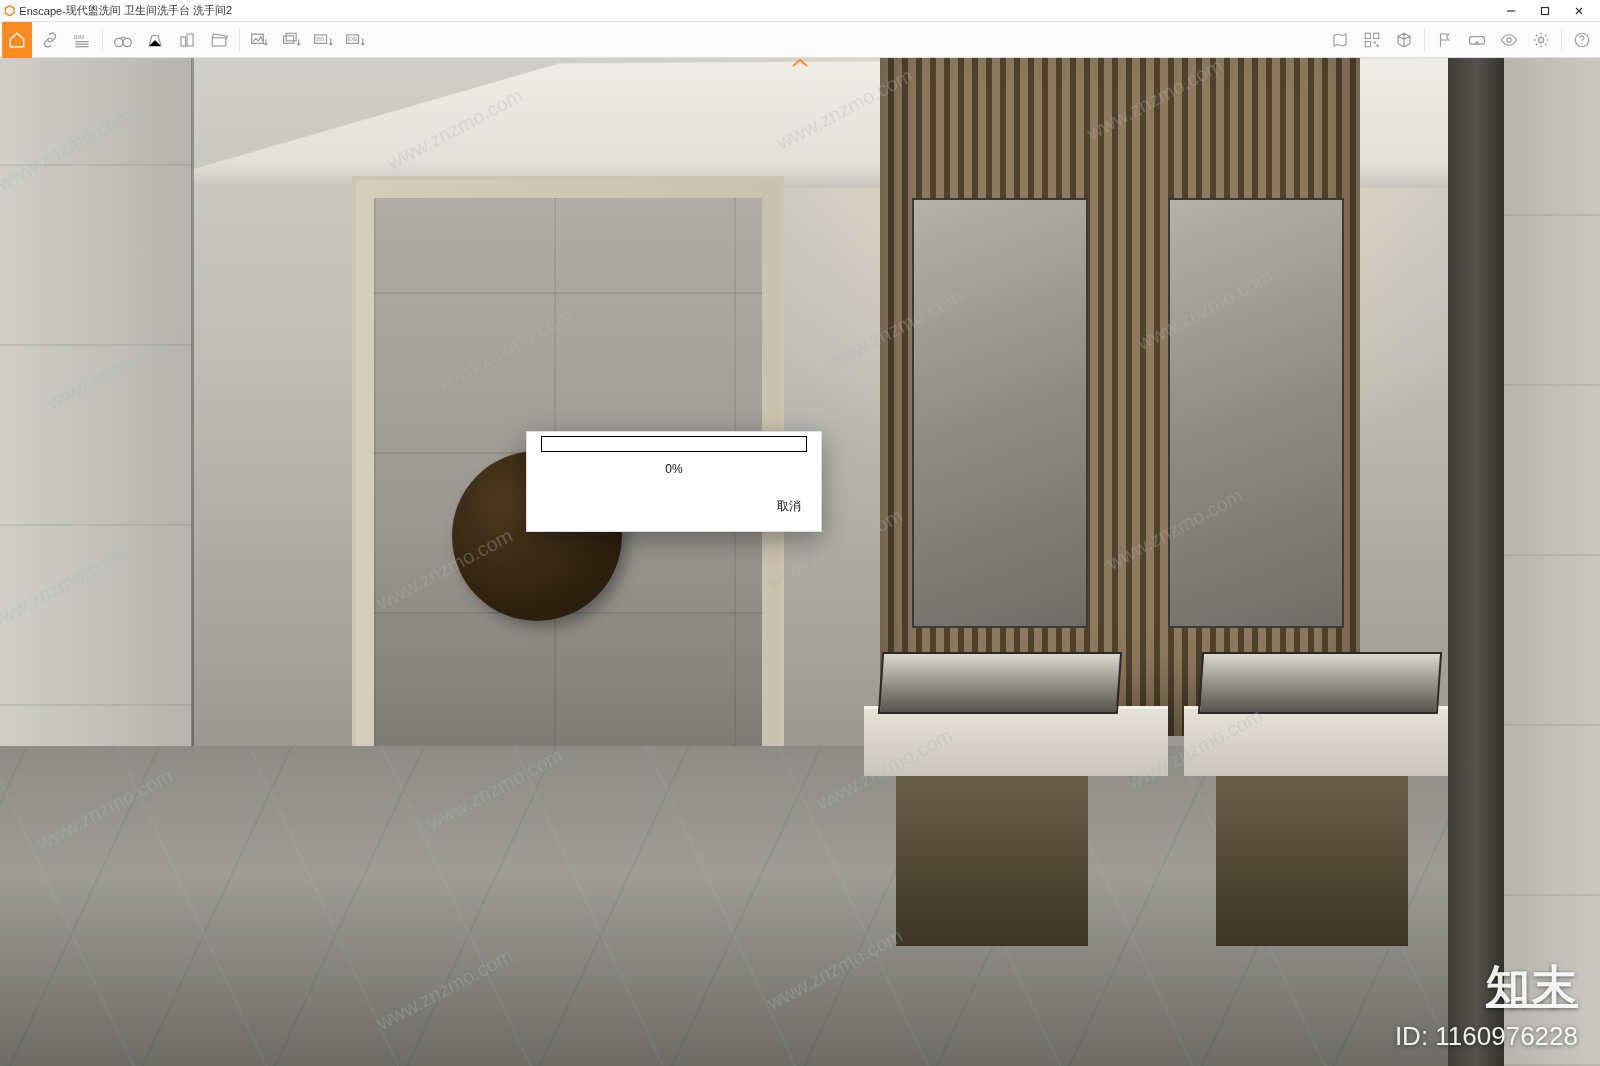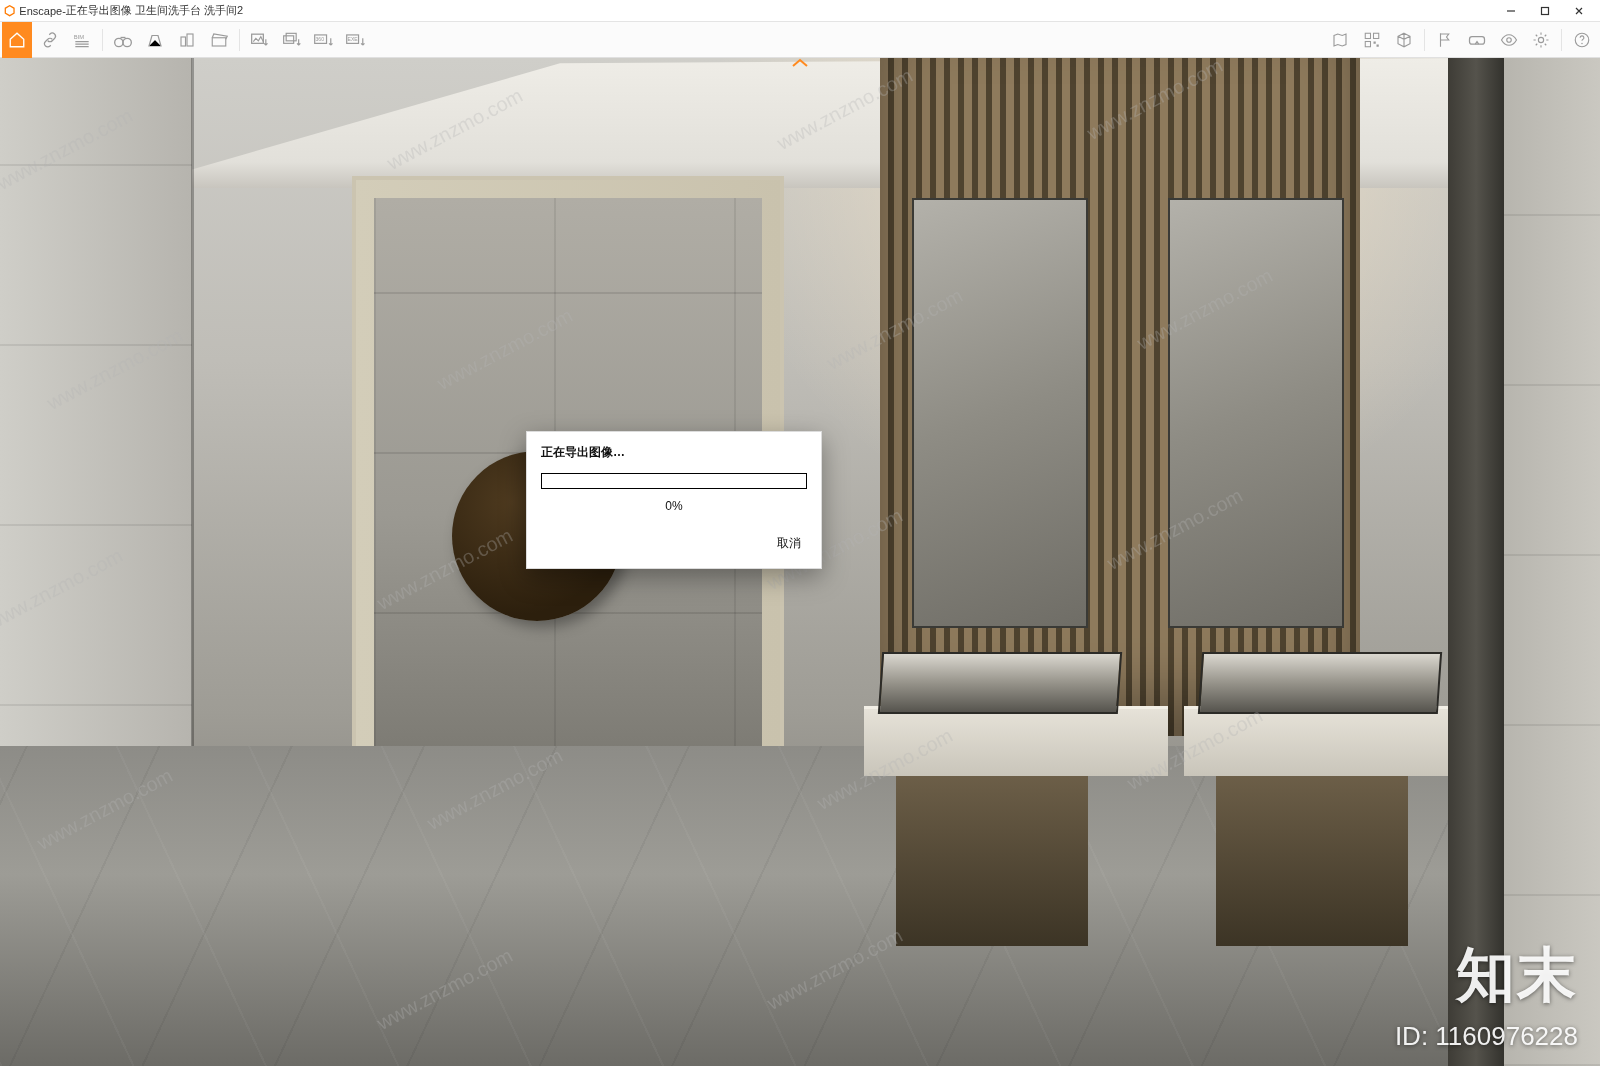--- a/index.html
+++ b/index.html
@@ -108,36 +108,36 @@
   border: 1px solid #dcdcdc;
 }
 .dialog-title { font-weight: 700; padding: 12px 14px 8px 14px; }
 .dialog-progress { margin: 4px 14px 0 14px; height: 16px; border: 1px solid #000; background: #fff; }
 .dialog-pct { text-align: center; padding: 10px 0 10px 0; }
 .dialog-actions { display: flex; justify-content: flex-end; padding: 8px 14px 12px 16px; }
 .dialog-cancel { background: transparent; border: none; font-size: 12px; color: #111; padding: 4px 6px; cursor: pointer; }
 
 
 .wm-brand { position: absolute; right: 22px; bottom: 50px; color: rgba(255,255,255,0.92);
-  font-size: 59px; font-weight: 600; text-shadow: 0 1px 4px rgba(0,0,0,0.5); letter-spacing: 2px; }
+  font-size: 44px; font-weight: 600; text-shadow: 0 1px 4px rgba(0,0,0,0.5); letter-spacing: 2px; text-decoration: underline; }
 .wm-id { position: absolute; right: 22px; bottom: 14px; color: rgba(255,255,255,0.92);
   font-size: 26px; text-shadow: 0 1px 4px rgba(0,0,0,0.5); margin-top: 11px; }
 .wm-diag { position: absolute; color: rgba(180,180,180,0.32); font-size: 20px; transform: rotate(-28deg);
   pointer-events: none; white-space: nowrap; }
 
 svg { display: block; }
 </style>
 </head>
 <body>
 
 <div class="titlebar">
   <span class="logo">⬡</span>
   <span class="title-text">Enscape</span>
   <span class="title-text"> - </span>
-  <span class="title-text">正在导出图像 卫生间洗手台 洗手间2</span>
+  <span class="title-text">现代盥洗间 卫生间洗手台 洗手间2</span>
   <span class="spacer"></span>
   <div class="win-btn">
     <svg width="10" height="10" viewBox="0 0 10 10">
         <path d="M1 5 H9" stroke="#333" stroke-width="1.2"></path>
       </svg>
   </div>
   <div class="win-btn">
     <svg width="10" height="10" viewBox="0 0 10 10">
         <rect x="1.5" y="1.5" width="7" height="7" fill="none" stroke="#333" stroke-width="1.2"></rect>
       </svg>
@@ -317,21 +317,20 @@
   <span class="wm-diag" style="top:480px; left:760px;">www.znzmo.com</span>
   <span class="wm-diag" style="top:460px; left:1100px;">www.znzmo.com</span>
   <span class="wm-diag" style="top:740px; left:30px;">www.znzmo.com</span>
   <span class="wm-diag" style="top:720px; left:420px;">www.znzmo.com</span>
   <span class="wm-diag" style="top:700px; left:810px;">www.znzmo.com</span>
   <span class="wm-diag" style="top:680px; left:1120px;">www.znzmo.com</span>
   <span class="wm-diag" style="top:920px; left:370px;">www.znzmo.com</span>
   <span class="wm-diag" style="top:900px; left:760px;">www.znzmo.com</span>
 
   <div class="dialog">
-    <div class="dialog-title">正在导出图像…</div>
     <div class="dialog-progress"></div>
     <div class="dialog-pct">0%</div>
     <div class="dialog-actions">
       <button class="dialog-cancel">取消</button>
     </div>
   </div>
 
   <div class="wm-brand">知末</div>
   <div class="wm-id">ID: 1160976228</div>
 </div>

